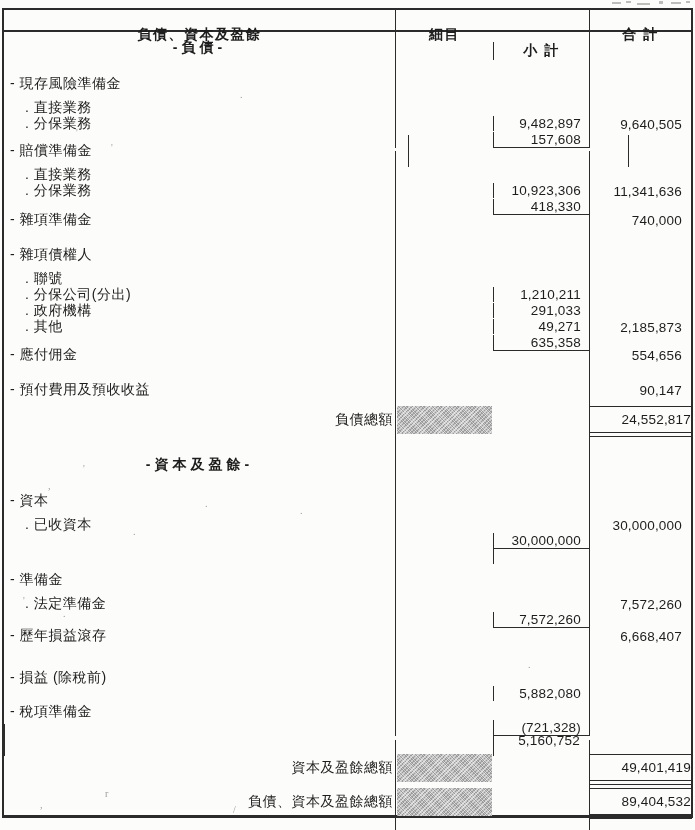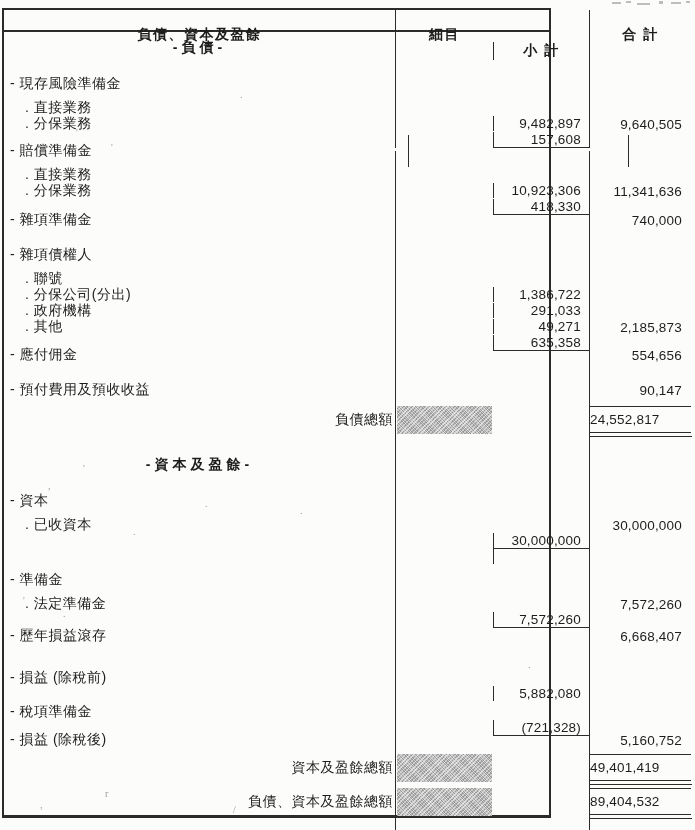--- a/index.html
+++ b/index.html
@@ -10,21 +10,21 @@
   *{margin:0;padding:0;box-sizing:border-box;}
   html,body{width:695px;height:830px;}
   body{
     background:var(--paper);
     font-family:"Liberation Sans","DejaVu Sans",sans-serif;
     position:relative;
     overflow:hidden;
   }
   .sheet{position:absolute;left:0;top:0;width:695px;height:830px;}
   .table{
-    position:absolute;left:2px;top:8px;width:549px;height:810px;
+    position:absolute;left:2px;top:8px;width:691px;height:810px;
     border:2px solid var(--line);
     border-bottom:3px solid var(--line);
     background:var(--paper);
   }
   .row{
     display:grid;
     grid-template-columns:391px 98px 96px 102px;
     width:100%;
     position:relative;
   }
@@ -55,22 +55,21 @@
     background-color:#c6c6c6;
     background-image:
       repeating-linear-gradient(135deg, rgba(255,255,255,0.55) 0 1px, rgba(255,255,255,0) 1px 3px),
       repeating-linear-gradient(45deg, rgba(0,0,0,0.22) 0 1px, rgba(0,0,0,0) 1px 2px);
   }
   .t-total .c4{padding:2px 0 3px;}
   .tbox{
     flex:1;height:100%;position:relative;
     border-top:1.4px solid var(--line);
     border-bottom:1.4px solid var(--line);
-    display:flex;align-items:center;
-    padding-right:9px;
+    display:flex;align-items:center;justify-content:flex-end;
   }
   .tbox::after{
     content:"";position:absolute;left:-1px;right:-1px;bottom:-5px;height:1.3px;
     background:var(--line);
   }
   .artifact-bar{position:absolute;background:#a8a8a4;opacity:0.75;}
   .artifact-speck{
     position:absolute;color:#4a4a4a;opacity:0.55;font-size:10px;line-height:1;
     font-family:"Liberation Serif","DejaVu Serif",serif;
   }
@@ -204,21 +203,21 @@
           <div class="c c2"></div>
           <div class="c c3"></div>
           <div class="c c4"></div>
         </div>
         <div class="row t-sub" style="height: 16px;">
           <div class="c c1">
             <span class="lbl">. 聯號</span>
           </div>
           <div class="c c2"></div>
           <div class="c c3">
-            <span class="num">1,386,722</span>
+            <span class="num">1,210,211</span>
           </div>
           <div class="c c4"></div>
         </div>
         <div class="row t-sub" style="height: 16px;">
           <div class="c c1">
             <span class="lbl">. 分保公司(分出)</span>
           </div>
           <div class="c c2"></div>
           <div class="c c3">
             <span class="num">291,033</span>
@@ -415,23 +414,20 @@
           </div>
           <div class="c c4"></div>
         </div>
         <div class="row t-blank" style="height: 20px;">
           <div class="c c1"></div>
           <div class="c c2"></div>
           <div class="c c3"></div>
           <div class="c c4"></div>
         </div>
         <div class="row t-item" style="height: 16px;">
-          <div class="c c1">
-            <span class="lbl">- 損益 (除稅後)</span>
-          </div>
           <div class="c c2"></div>
           <div class="c c3"></div>
           <div class="c c4">
             <span class="num">5,160,752</span>
           </div>
         </div>
         <div class="row t-blank" style="height: 12px;">
           <div class="c c1"></div>
           <div class="c c2"></div>
           <div class="c c3"></div>

